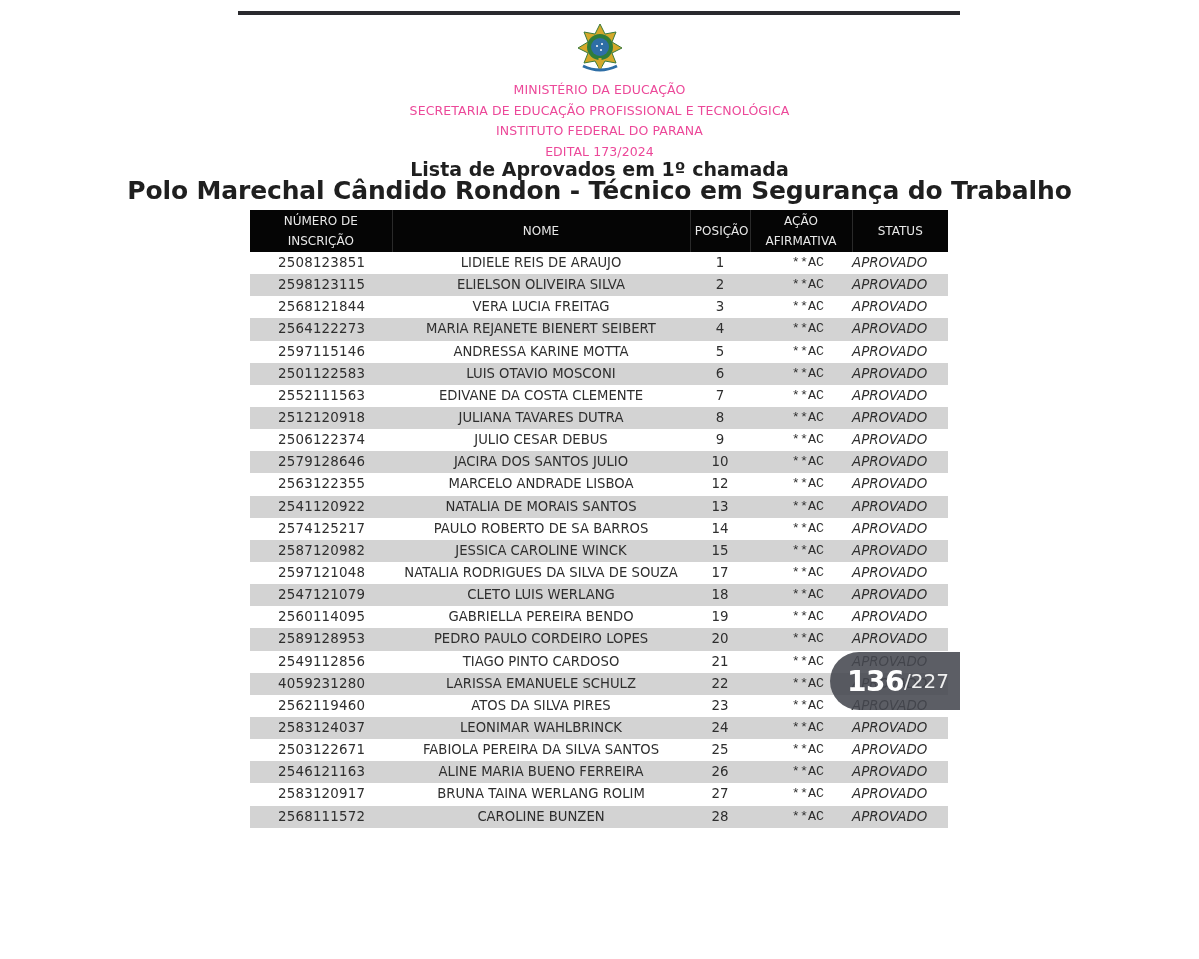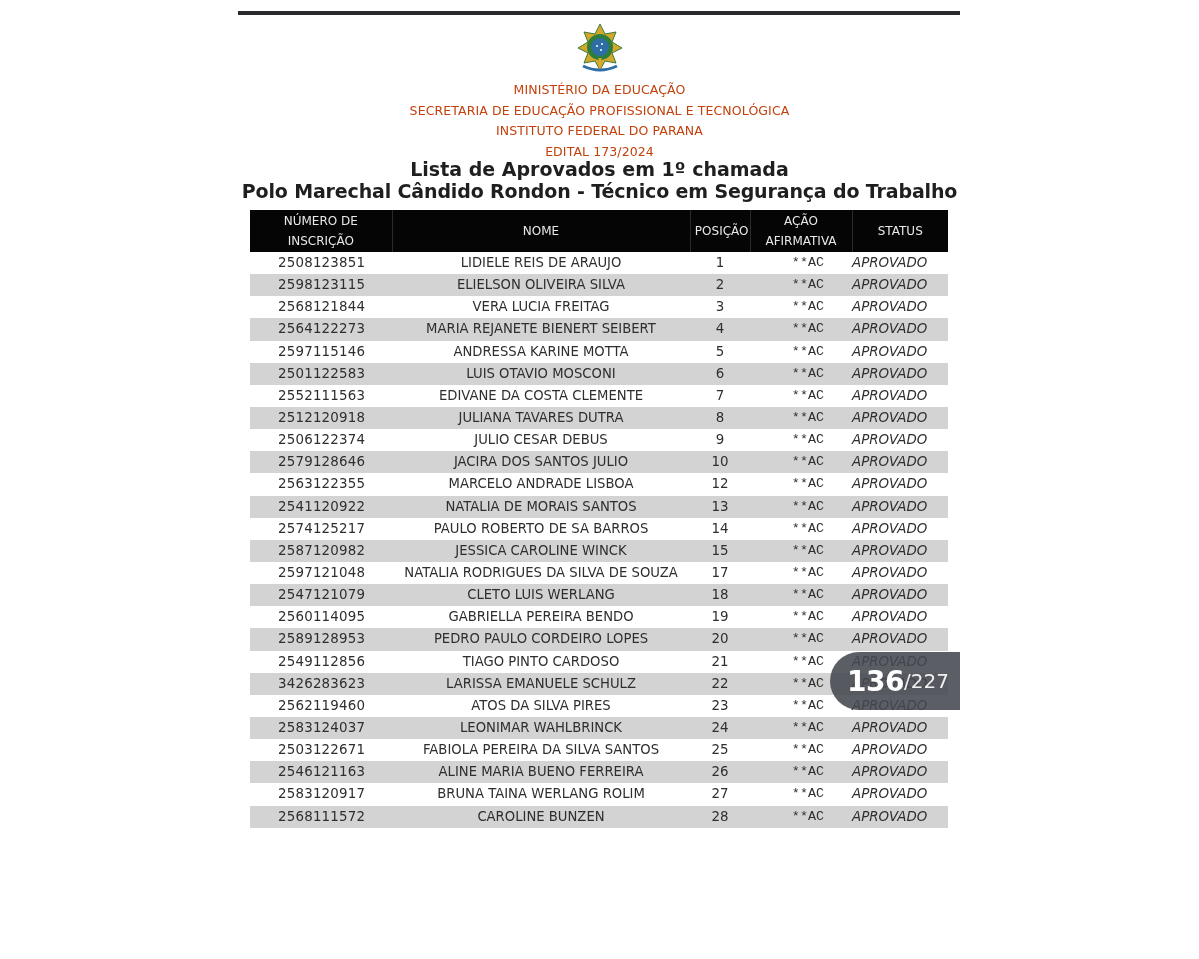--- a/index.html
+++ b/index.html
@@ -31,41 +31,41 @@
       height: 52px;
     }
     .header-lines {
       position: absolute;
       left: 0;
       top: 80px;
       width: 1199px;
       text-align: center;
       font-size: 12.5px;
       line-height: 20.5px;
-      color: #c2410c;
+      color: #ec4899;
       letter-spacing: 0.1px;
     }
     .header-lines div { white-space: nowrap; }
     .title {
       position: absolute;
       left: 0;
       width: 1199px;
       text-align: center;
       font-weight: bold;
       color: #1f1f1f;
       white-space: nowrap;
     }
     .title-1 {
       top: 158px;
       font-size: 19px;
       line-height: 22px;
     }
     .title-2 {
       top: 180px;
-      font-size: 19px;
+      font-size: 25px;
       line-height: 22px;
       letter-spacing: -0.15px;
     }
     table.results {
       position: absolute;
       left: 250px;
       top: 210px;
       width: 698px;
       border-collapse: collapse;
       table-layout: fixed;
@@ -299,21 +299,21 @@
         <td class="st">APROVADO</td>
       </tr>
       <tr>
         <td class="id">2549112856</td>
         <td class="nome">TIAGO PINTO CARDOSO</td>
         <td class="pos">21</td>
         <td class="af">**AC</td>
         <td class="st">APROVADO</td>
       </tr>
       <tr>
-        <td class="id">3426283623</td>
+        <td class="id">4059231280</td>
         <td class="nome">LARISSA EMANUELE SCHULZ</td>
         <td class="pos">22</td>
         <td class="af">**AC</td>
         <td class="st">APROVADO</td>
       </tr>
       <tr>
         <td class="id">2562119460</td>
         <td class="nome">ATOS DA SILVA PIRES</td>
         <td class="pos">23</td>
         <td class="af">**AC</td>

